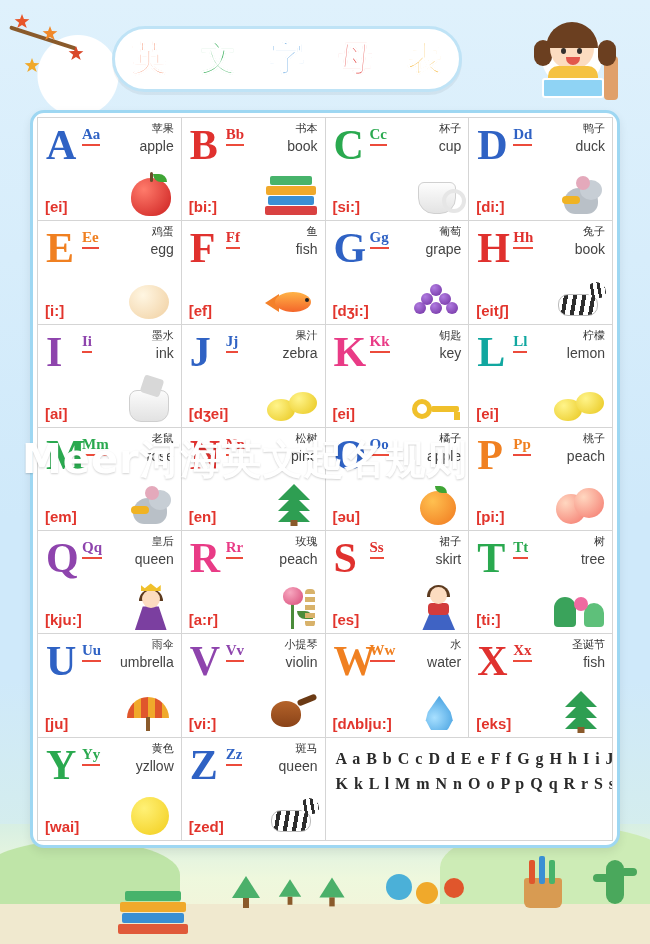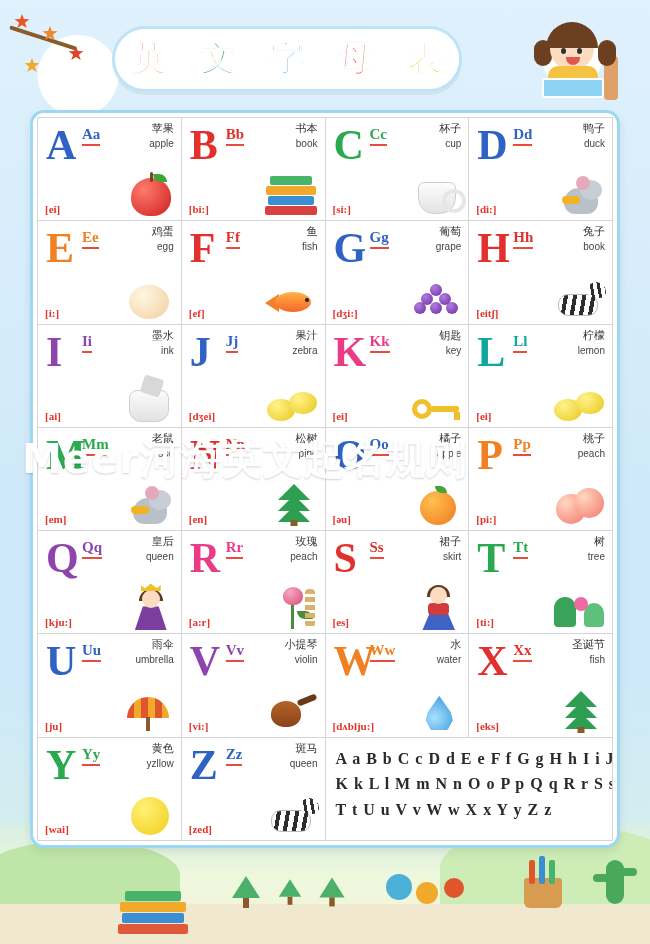--- a/index.html
+++ b/index.html
@@ -110,26 +110,26 @@
     padding-bottom:1px;
     white-space:nowrap;
   }
   .zh {
     position:absolute; right:7px; top:5px;
     font-family:"DejaVu Sans", sans-serif;
     font-size:11px; color:#333; text-align:right; line-height:1.15;
   }
   .en {
     position:absolute; right:7px; top:20px;
-    font-size:10px; color:#444; text-align:right;
+    font-size:14px; color:#444; text-align:right;
   }
   .ipa {
     position:absolute; left:7px; bottom:5px;
-    font-size:11px; font-weight:bold; color:#e2342c;
-    font-family:Liberation Serif, serif;
+    font-size:15px; font-weight:bold; color:#e2342c;
+    font-family:Liberation Sans, sans-serif;
   }
 
   
   .c-blue   { color:#2f62c4; }
   .c-red    { color:#e0312e; }
   .c-green  { color:#2aa94f; }
   .c-orange { color:#f08021; }
   .c-purple { color:#8e44ad; }
   .c-pink   { color:#e93b86; }
   .c-teal   { color:#11a7a0; }
@@ -633,21 +633,20 @@
       <span class="ipa">[zed]</span>
       <span class="zebra">
           <i class="zb"></i>
           <i class="zh"></i>
         </span>
     </div>
 
     <div class="cell alpha-cell">
       <div class="alpha-line">A a B b C c D d E e F f G g H h I i J j</div>
       <div class="alpha-line">K k L l M m N n O o P p Q q R r S s</div>
-      <div class="alpha-line">T t U u V v W w X x Y y Z z</div>
     </div>
 
   </div>
 </div>
 
 <div class="watermark">Meer河海英文起名规则</div>
 
 <div class="deco-books">
     <i></i>
     <i></i>

